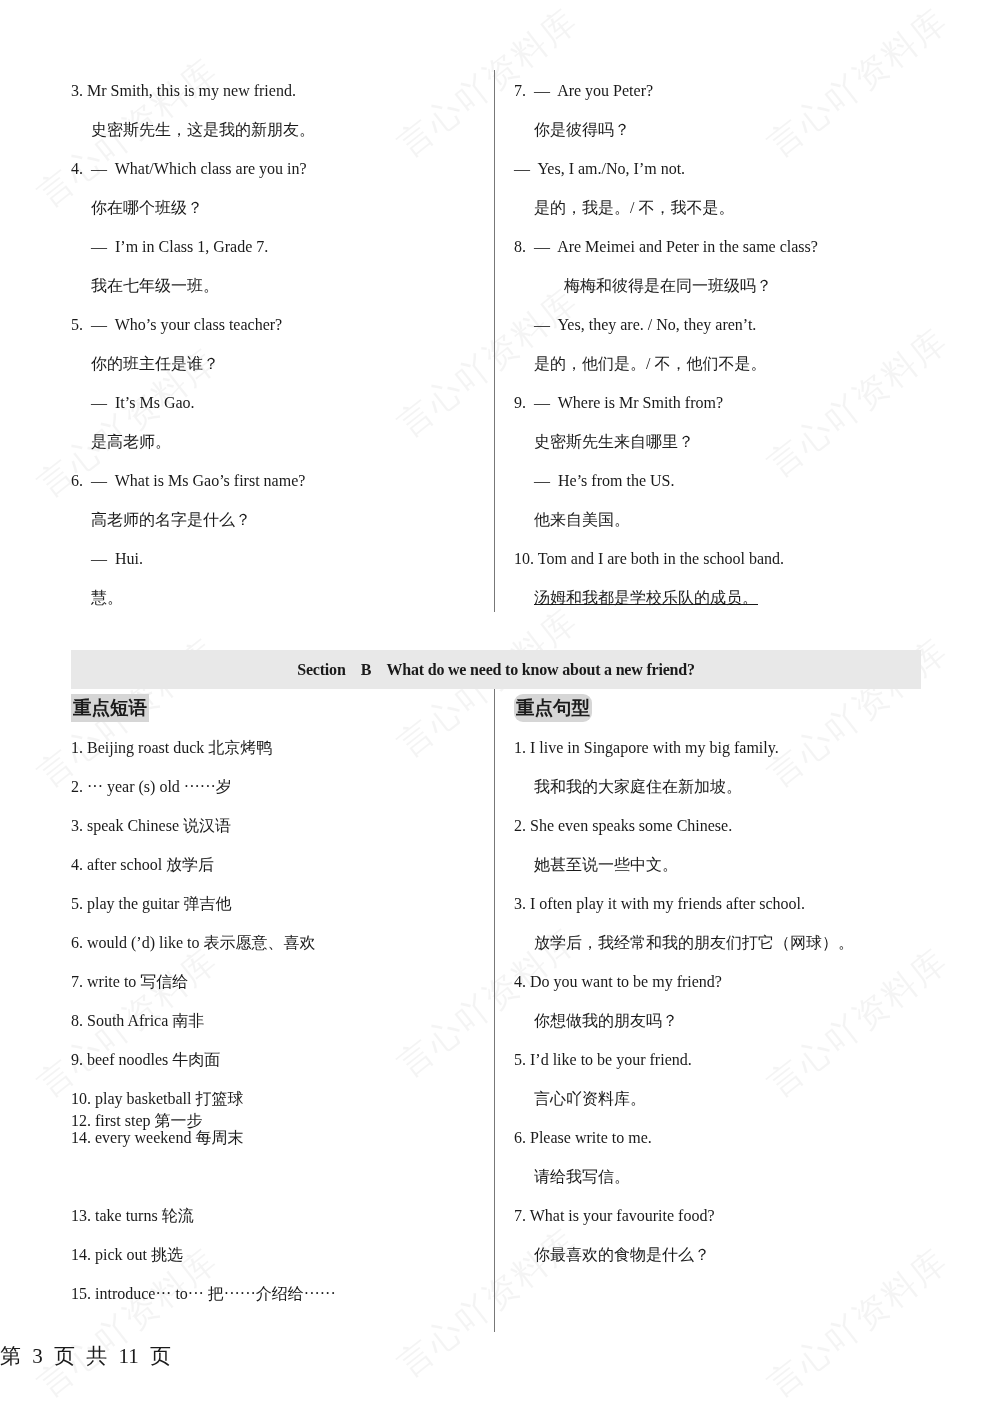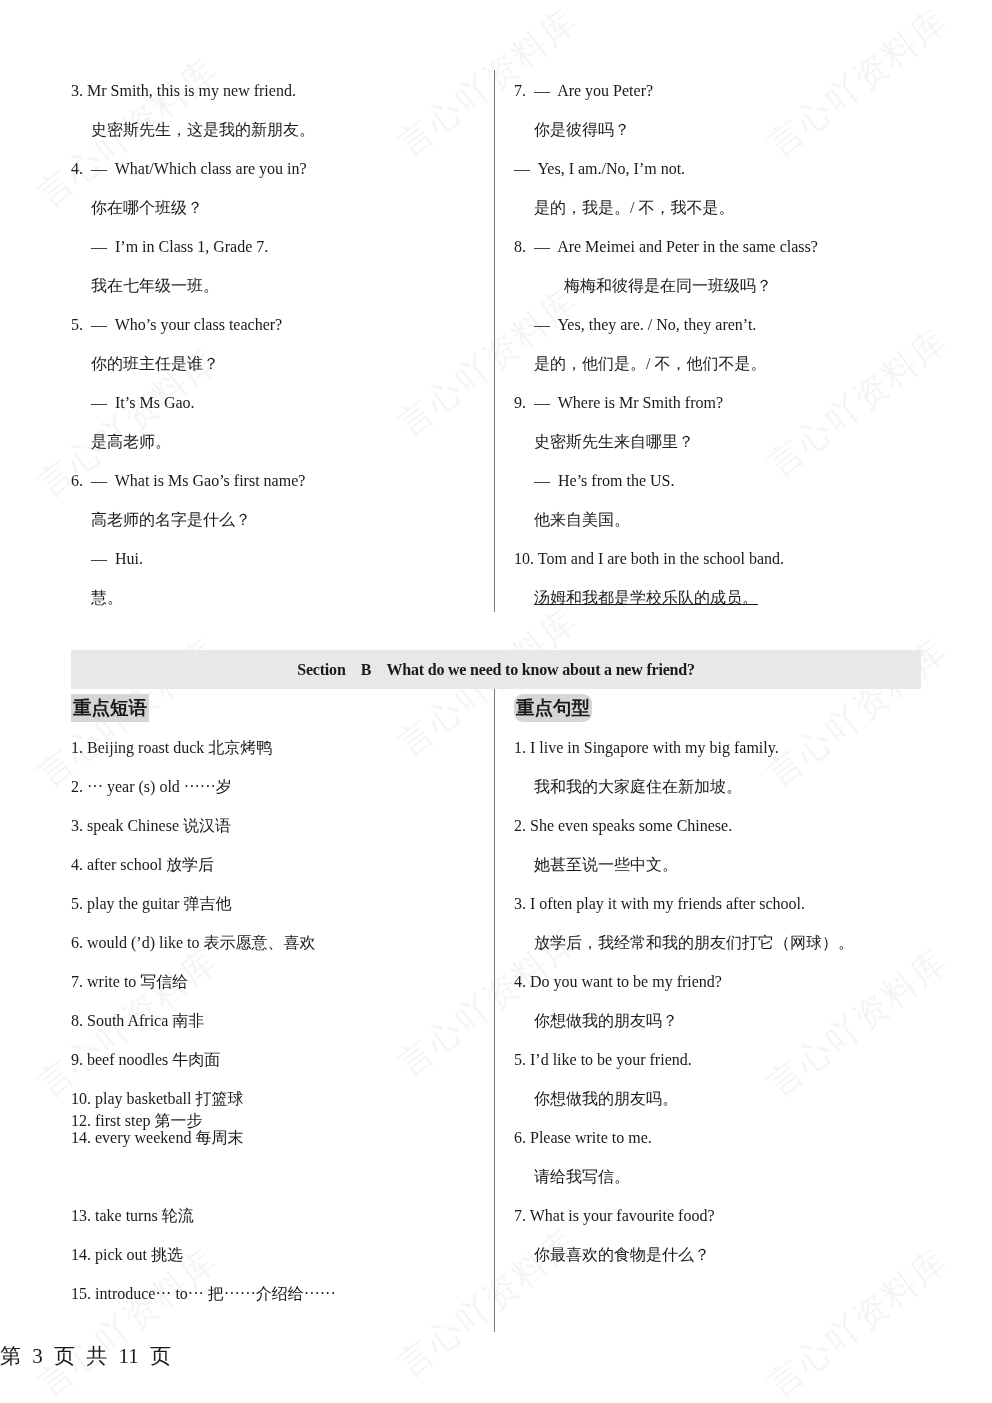--- a/index.html
+++ b/index.html
@@ -132,21 +132,21 @@
   <div>
     <div class="line" style="left:514px;top:737px;">1. I live in Singapore with my big family.</div>
     <div class="line" style="left:534px;top:776px;">我和我的大家庭住在新加坡。</div>
     <div class="line" style="left:514px;top:815px;">2. She even speaks some Chinese.</div>
     <div class="line" style="left:534px;top:854px;">她甚至说一些中文。</div>
     <div class="line" style="left:514px;top:893px;">3. I often play it with my friends after school.</div>
     <div class="line" style="left:534px;top:932px;">放学后，我经常和我的朋友们打它（网球）。</div>
     <div class="line" style="left:514px;top:971px;">4. Do you want to be my friend?</div>
     <div class="line" style="left:534px;top:1010px;">你想做我的朋友吗？</div>
     <div class="line" style="left:514px;top:1049px;">5. I’d like to be your friend.</div>
-    <div class="line" style="left:534px;top:1088px;">你想做我的朋友吗。</div>
+    <div class="line" style="left:534px;top:1088px;">言心吖资料库。</div>
     <div class="line" style="left:514px;top:1127px;">6. Please write to me.</div>
     <div class="line" style="left:534px;top:1166px;">请给我写信。</div>
     <div class="line" style="left:514px;top:1205px;">7. What is your favourite food?</div>
     <div class="line" style="left:534px;top:1244px;">你最喜欢的食物是什么？</div>
   </div>
 
   <div class="footer">第 3 页 共 11 页</div>
 </div>
 
 </body></html>

